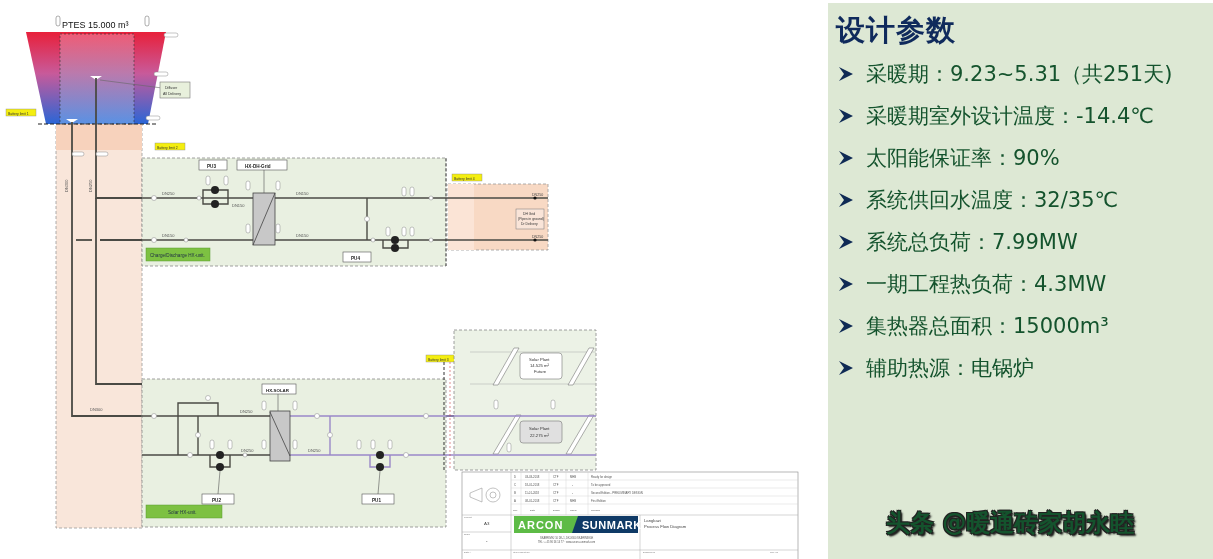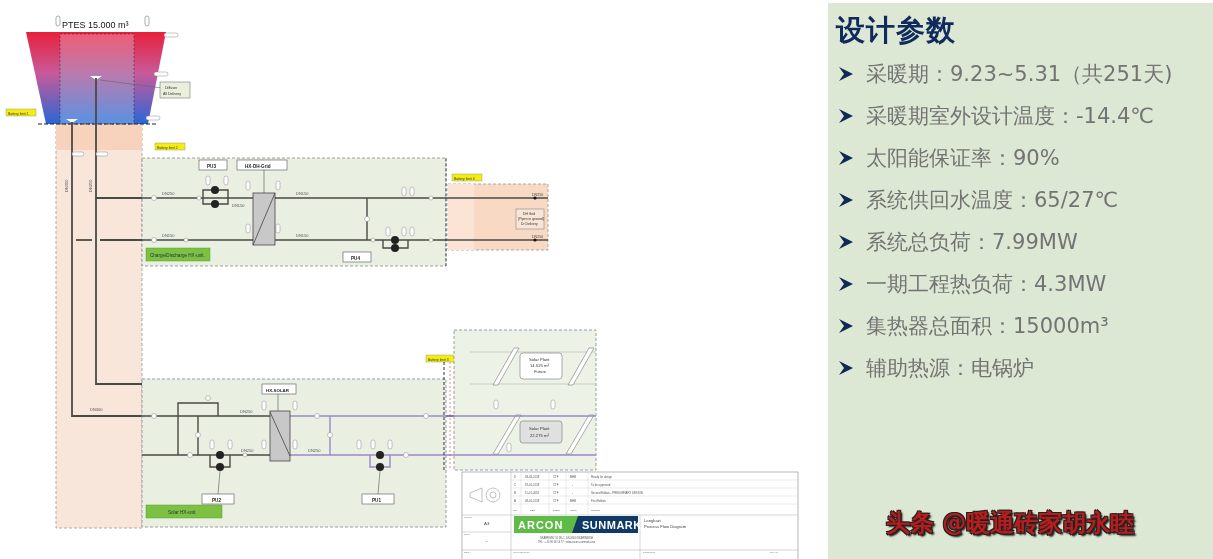--- a/index.html
+++ b/index.html
@@ -3,25 +3,25 @@
 <meta charset="utf-8">
 <style>
   html,body{margin:0;padding:0;}
   body{width:1213px;height:559px;position:relative;overflow:hidden;background:#fff;font-family:"DejaVu Sans",sans-serif;}
   #diagram{position:absolute;left:0;top:12px;width:820px;height:559px;background:#fff;}
   #diagram svg{position:absolute;left:0;top:0;}
   .svgtext{font-family:"Liberation Sans",sans-serif;}
   #params{position:absolute;left:828px;top:3px;width:385px;height:556px;background:#dde8d4;}
   #params .title{position:absolute;left:8px;top:8px;font-size:29px;font-weight:bold;color:#0f2a5c;letter-spacing:1px;}
   #params ul{list-style:none;margin:0;padding:0;position:absolute;left:10px;top:50px;width:372px;}
-  #params li{position:relative;padding-left:28px;font-size:21px;line-height:42px;color:#737373;white-space:nowrap;}
+  #params li{position:relative;padding-left:28px;font-size:21px;line-height:42px;color:#14532d;white-space:nowrap;}
   #params li.wrap{white-space:normal;line-height:40px;}
   #params li .arrow{position:absolute;left:0;top:13px;width:0;height:0;}
   #params li .arrow svg{display:block;}
-  #params .watermark{position:absolute;left:58px;top:504px;font-size:24px;color:#b91c1c;font-weight:bold;
+  #params .watermark{position:absolute;left:58px;top:504px;font-size:24px;color:#14532d;font-weight:bold;
      text-shadow:1px 1px 0 #222,-1px -1px 0 #222,1px -1px 0 #222,-1px 1px 0 #222,2px 2px 2px #000;}
 </style>
 </head>
 <body>
 
 <div id="diagram">
 <svg width="820" height="559" viewBox="0 0 820 559" xmlns="http://www.w3.org/2000/svg">
   <defs>
     <linearGradient id="tankGrad" x1="0" y1="0" x2="0" y2="1">
       <stop offset="0" stop-color="#e8203a"></stop>
@@ -333,21 +333,21 @@
         </span><span>采暖期室外设计温度：-14.4℃</span></li>
     <li><span class="arrow">
           <svg width="16" height="16" viewBox="0 0 16 16">
             <polygon points="1,1 15,8 1,15 6,8" fill="#0f2a55"></polygon>
           </svg>
         </span><span>太阳能保证率：90%</span></li>
     <li><span class="arrow">
           <svg width="16" height="16" viewBox="0 0 16 16">
             <polygon points="1,1 15,8 1,15 6,8" fill="#0f2a55"></polygon>
           </svg>
-        </span><span>系统供回水温度：65/27℃</span></li>
+        </span><span>系统供回水温度：32/35℃</span></li>
     <li><span class="arrow">
           <svg width="16" height="16" viewBox="0 0 16 16">
             <polygon points="1,1 15,8 1,15 6,8" fill="#0f2a55"></polygon>
           </svg>
         </span><span>系统总负荷：7.99MW</span></li>
     <li><span class="arrow">
           <svg width="16" height="16" viewBox="0 0 16 16">
             <polygon points="1,1 15,8 1,15 6,8" fill="#0f2a55"></polygon>
           </svg>
         </span><span>一期工程热负荷：4.3MW</span></li>

